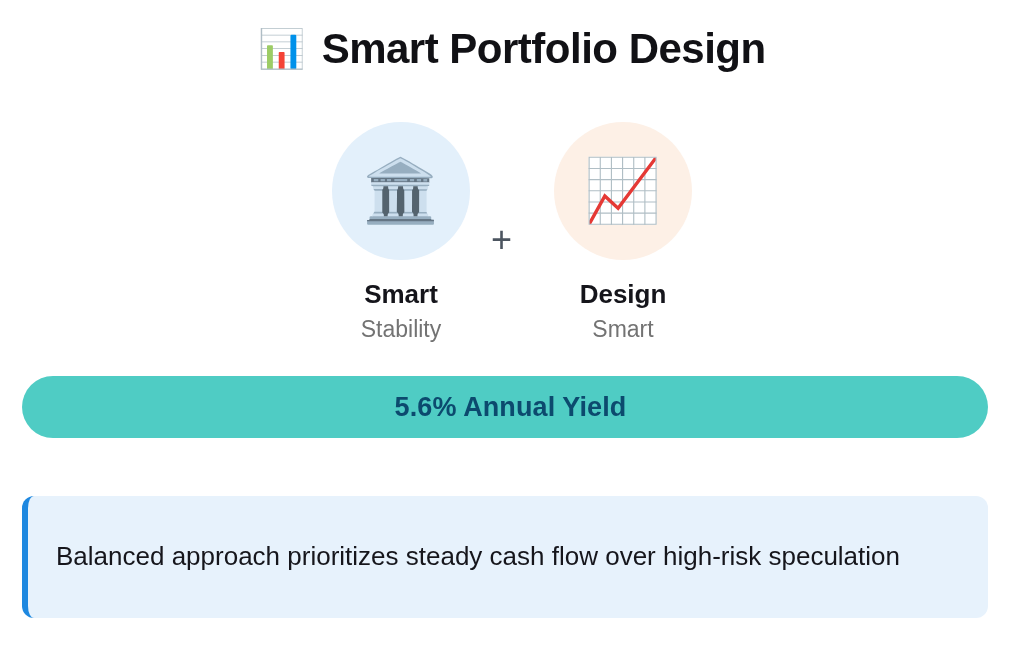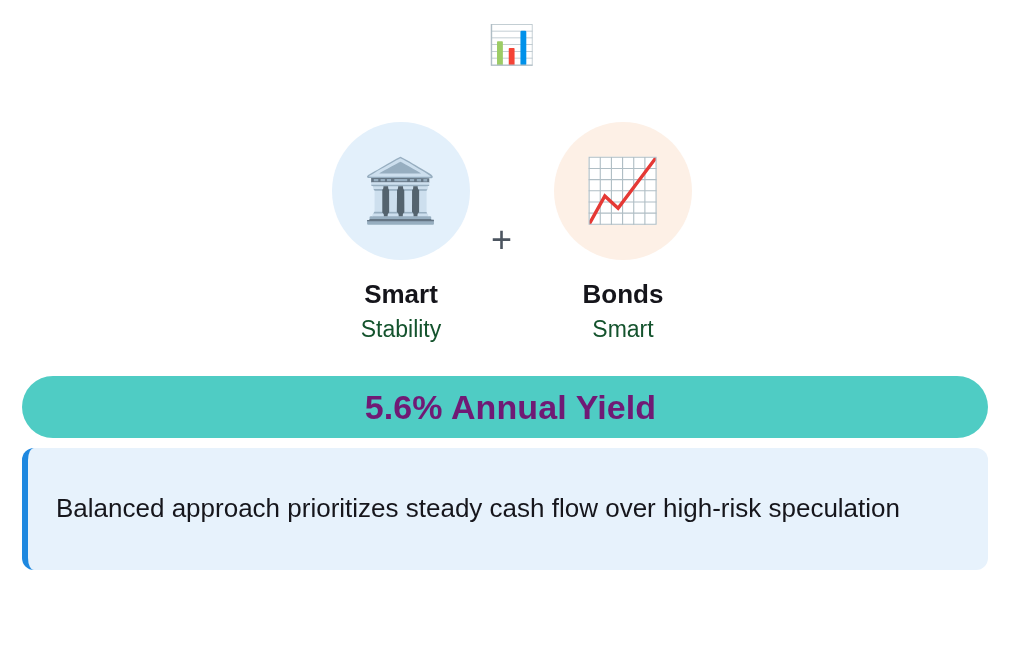--- a/index.html
+++ b/index.html
@@ -82,21 +82,21 @@
     margin-top: 20px;
     font-size: 26px;
     font-weight: 700;
     color: #15151b;
     line-height: 1.15;
   }
   .asset-role {
     margin-top: 6px;
     font-size: 23px;
     font-weight: 400;
-    color: #14532d;
+    color: #737373;
     line-height: 1.15;
   }
   .plus-sign {
     width: 0;
     position: relative;
     top: 100px;
     font-size: 36px;
     font-weight: 400;
     color: #4c5560;
     line-height: 1;
@@ -114,33 +114,33 @@
     width: 966px;
     height: 62px;
     box-sizing: border-box;
     background: #4fccc4;
     border-radius: 31px;
     display: flex;
     align-items: center;
     justify-content: center;
   }
   .yield-text {
-    font-size: 34px;
+    font-size: 27px;
     font-weight: 700;
-    color: #701a75;
+    color: #0c4a6e;
     letter-spacing: 0.1px;
     line-height: 1;
     margin-left: 11px;
   }
 
   
   .note-callout {
     position: absolute;
     left: 22px;
-    top: 448px;
+    top: 496px;
     width: 966px;
     height: 122px;
     box-sizing: border-box;
     background: #e7f2fc;
     border-left: 6px solid #1e88e0;
     border-radius: 12px;
     display: flex;
     align-items: center;
   }
   .note-text {
@@ -151,41 +151,42 @@
     line-height: 1.35;
   }
 </style>
 </head>
 <body>
 
 <div class="card">
 
   <div class="title-row">
     <span class="title-emoji">📊</span>
+    <span class="title-text">Smart Portfolio Design</span>
   </div>
 
   <div class="assets-row">
 
     <div class="asset">
       <div class="asset-circle bonds">
         <span class="asset-emoji">🏛️</span>
       </div>
       <div class="asset-name">Smart</div>
       <div class="asset-role">Stability</div>
     </div>
 
     <div class="plus-sign">
       <span>+</span>
     </div>
 
     <div class="asset">
       <div class="asset-circle equity">
         <span class="asset-emoji">📈</span>
       </div>
-      <div class="asset-name">Bonds</div>
+      <div class="asset-name">Design</div>
       <div class="asset-role">Smart</div>
     </div>
 
   </div>
 
   <div class="yield-banner">
     <span class="yield-text">5.6% Annual Yield</span>
   </div>
 
   <div class="note-callout">

